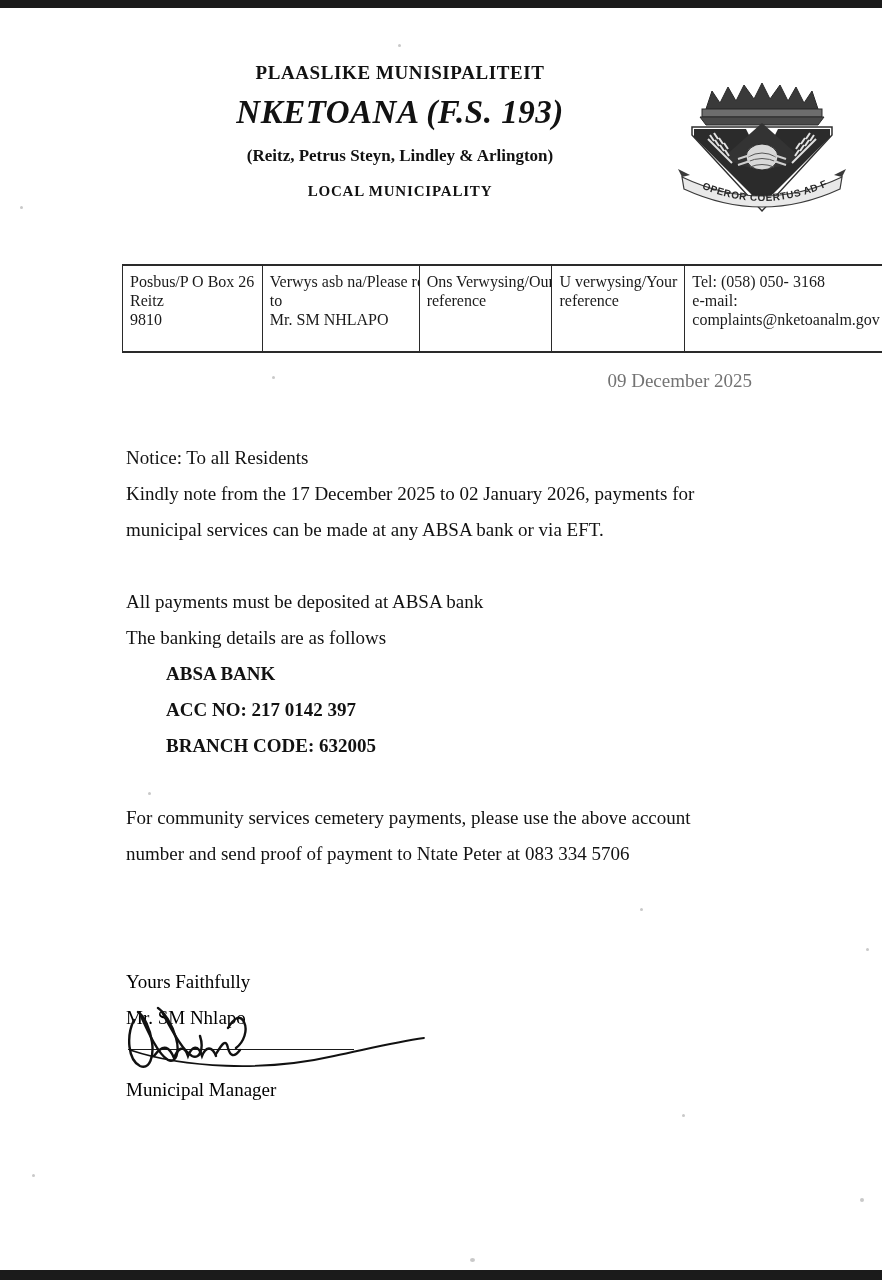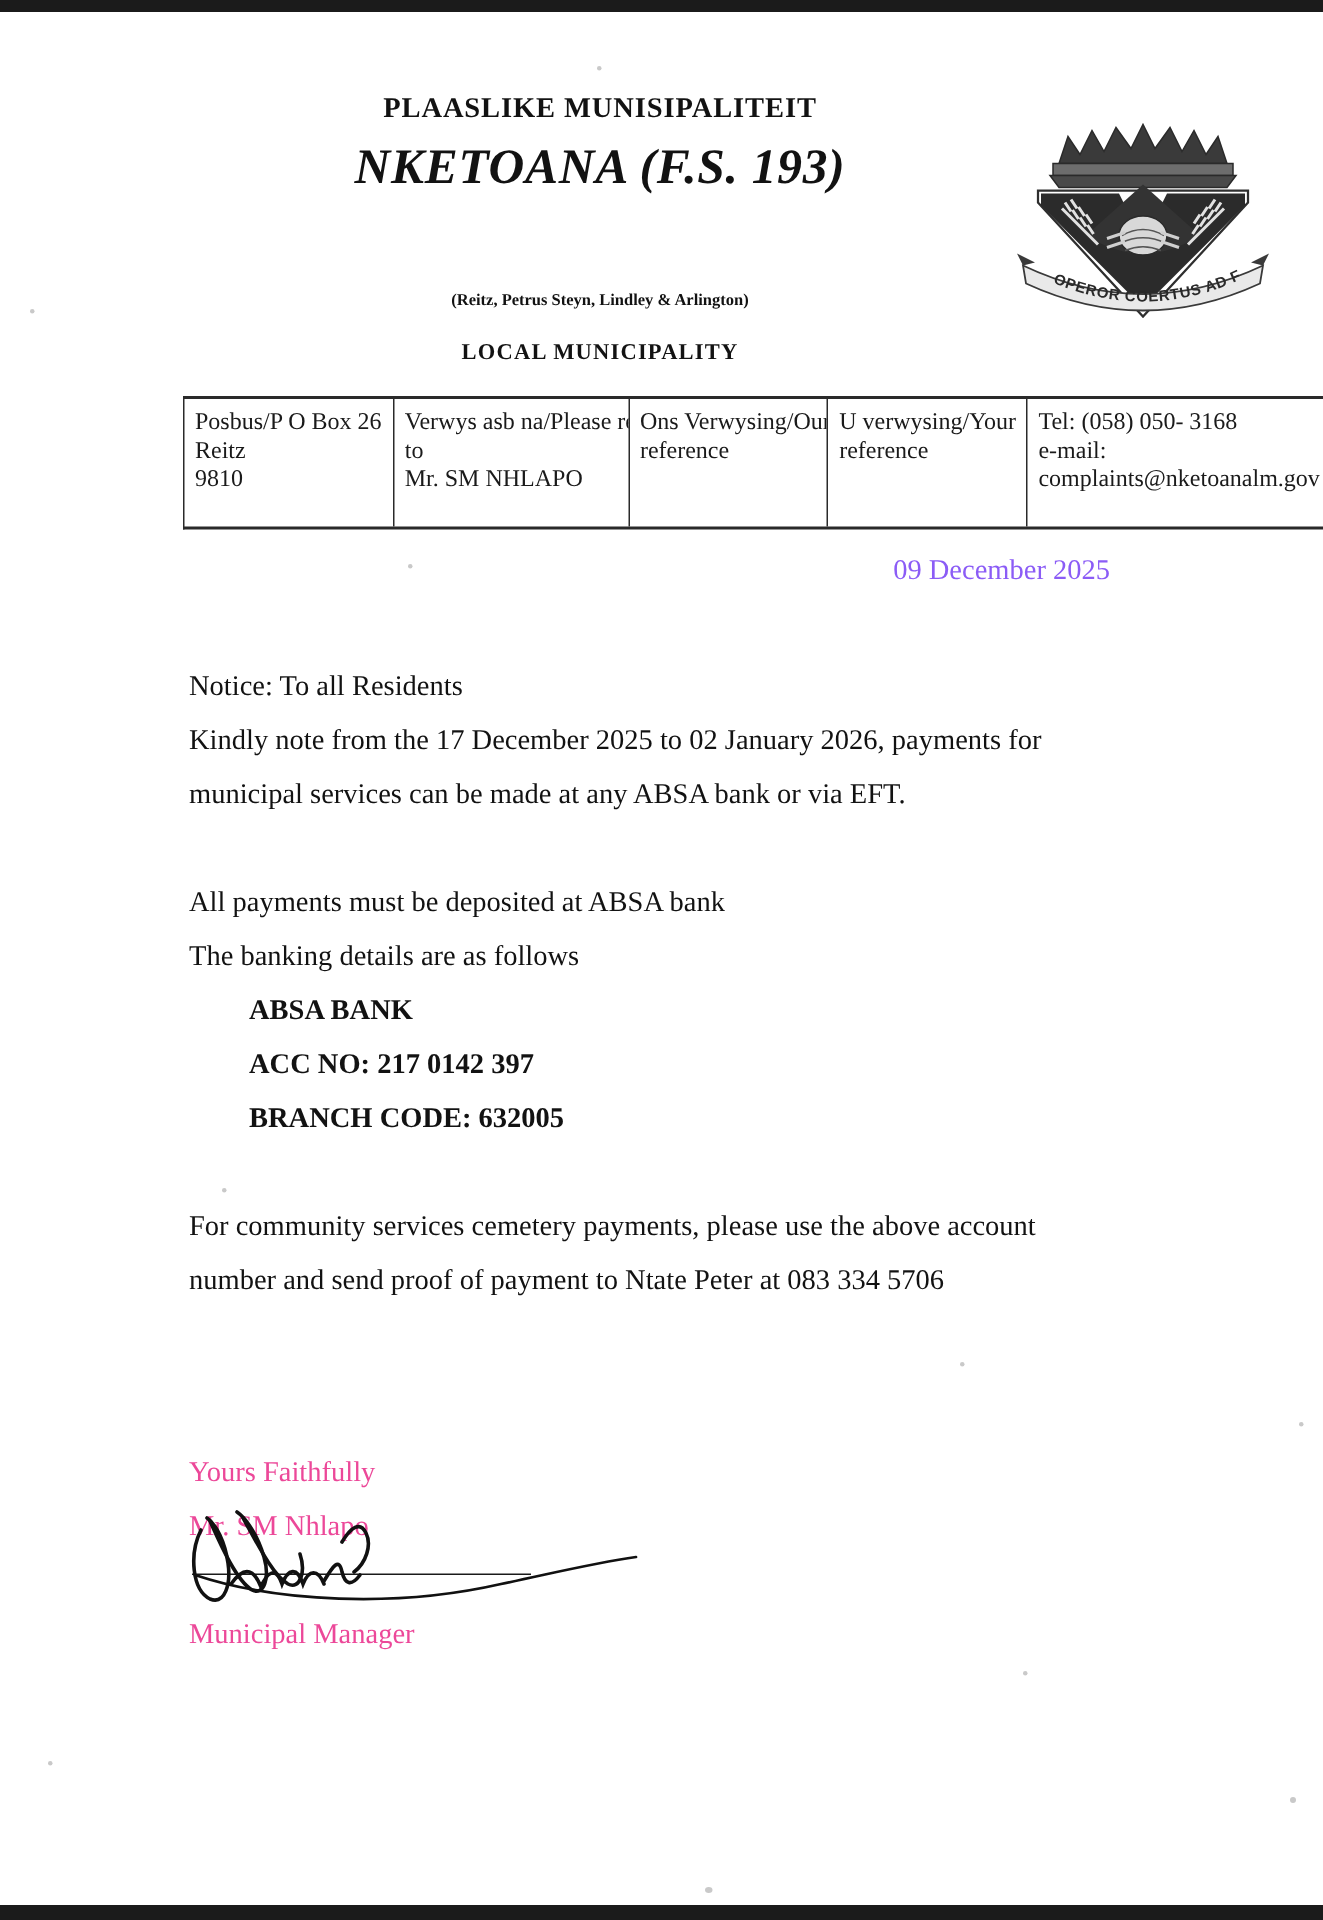--- a/index.html
+++ b/index.html
@@ -58,24 +58,23 @@
     line-height: 26px;
   }
   .line-nketoana {
     font-size: 33px;
     font-weight: bold;
     font-style: italic;
     line-height: 52px;
     letter-spacing: 0.5px;
   }
   .line-towns {
-    font-size: 11px;
+    font-size: 17px;
     font-weight: bold;
     line-height: 36px;
-    margin-top: 44px;
   }
   .line-local {
     font-size: 15px;
     font-weight: bold;
     letter-spacing: 0.8px;
     line-height: 34px;
   }
 
   .emblem {
     position: absolute;
@@ -113,25 +112,25 @@
   .ref-cell.c2 { width: 157px; }
   .ref-cell.c3 { width: 133px; }
   .ref-cell.c4 { width: 133px; }
   .ref-cell.c5 { width: 227px; border-right: none; }
   .ref-line { display: block; }
 
   
   .date-line {
     position: absolute;
     top: 362px;
-    left: 0;
+    left: 12px;
     width: 740px;
     text-align: right;
     font-size: 19px;
-    color: #8b5cf6;
+    color: #737373;
   }
 
   
   .body-text {
     position: absolute;
     top: 432px;
     left: 126px;
     width: 660px;
     font-size: 19px;
     line-height: 36px;
@@ -142,21 +141,21 @@
   .bold-line { font-weight: bold; margin-left: 40px; }
 
   
   .sign-block {
     position: absolute;
     top: 956px;
     left: 126px;
     width: 420px;
     font-size: 19px;
     line-height: 36px;
-    color: #ec4899;
+    color: #000000;
   }
   .sign-area {
     position: relative;
     height: 72px;
   }
   .sign-name {
     position: absolute;
     top: 0;
     left: 0;
     z-index: 1;

